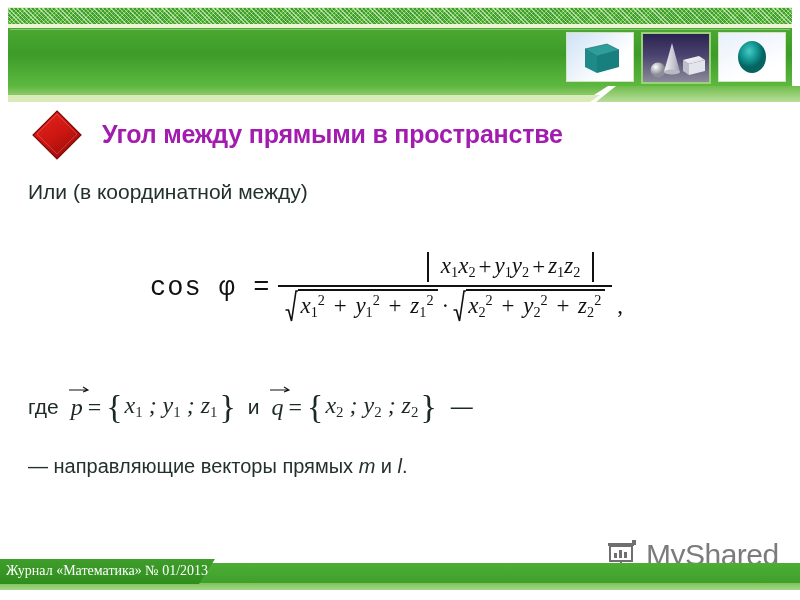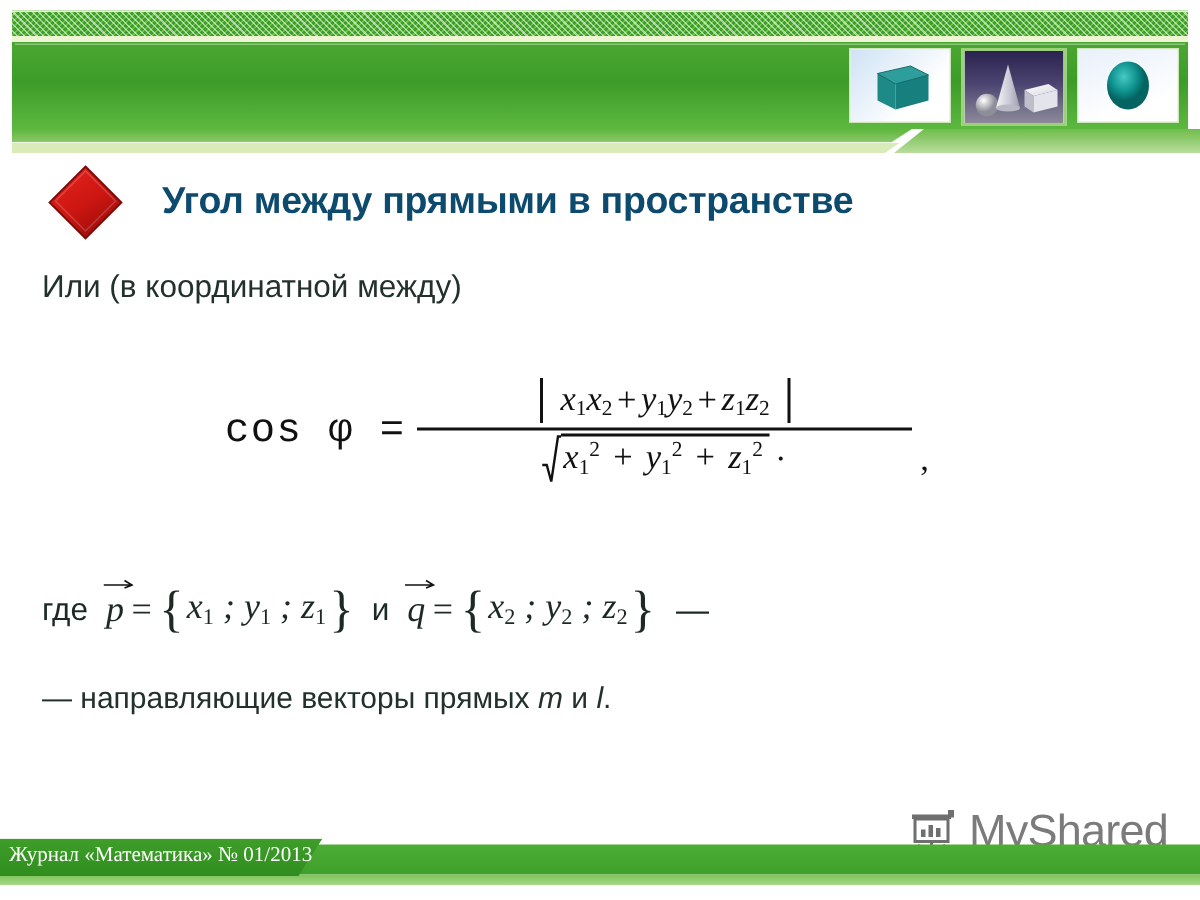--- a/index.html
+++ b/index.html
@@ -110,23 +110,23 @@
     left: 0; top: 104px;
     width: 800px; height: 58px;
   }
   .diamond-bullet {
     position: absolute;
     left: 30px; top: 4px;
     width: 54px; height: 54px;
   }
   #page-title {
     position: absolute;
-    left: 108px; top: 16px;
+    left: 102px; top: 16px;
     width: 660px;
-    color: #0c4a6e;
+    color: #a21caf;
     font-size: 25px;
     font-weight: bold;
     letter-spacing: -0.2px;
     white-space: nowrap;
     font-family: "Liberation Sans", sans-serif;
   }
 
   
   .body-line {
     position: absolute;
@@ -150,21 +150,21 @@
   .lhs {
     font-size: 27px;
     letter-spacing: 1px;
     margin-right: 8px;
     white-space: nowrap;
     font-family: Liberation Mono, monospace;
   }
   .frac {
     display: inline-flex;
     flex-direction: column;
-    align-items: center;
+    align-items: flex-end;
   }
   .frac .num, .frac .den {
     padding: 0 6px;
     white-space: nowrap;
     display: flex;
     align-items: center;
   }
   .frac .bar {
     height: 2px;
     background: #111;
@@ -402,20 +402,32 @@
             <var>x<sub>1</sub><sup>2</sup></var>
             <span class="op">+</span>
             <var>y<sub>1</sub><sup>2</sup></var>
             <span class="op">+</span>
             <var>z<sub>1</sub><sup>2</sup></var>
           </span>
         </span>
 
         <span class="op">·</span>
 
+        <span class="sqrt">
+          <svg class="radical" width="13" height="34" viewBox="0 0 13 34">
+            <path d="M0.5,21 L3.5,21 L6.5,32 L11,2 L13,2" fill="none" stroke="#111" stroke-width="1.6"></path>
+          </svg>
+          <span class="radicand">
+            <var>x<sub>2</sub><sup>2</sup></var>
+            <span class="op">+</span>
+            <var>y<sub>2</sub><sup>2</sup></var>
+            <span class="op">+</span>
+            <var>z<sub>2</sub><sup>2</sup></var>
+          </span>
+        </span>
       </span>
     </span>
 
     <span class="trailing-comma">,</span>
   </div>
 </div>
 
 <div id="vector-line">
   <span class="ru">где</span>
 

